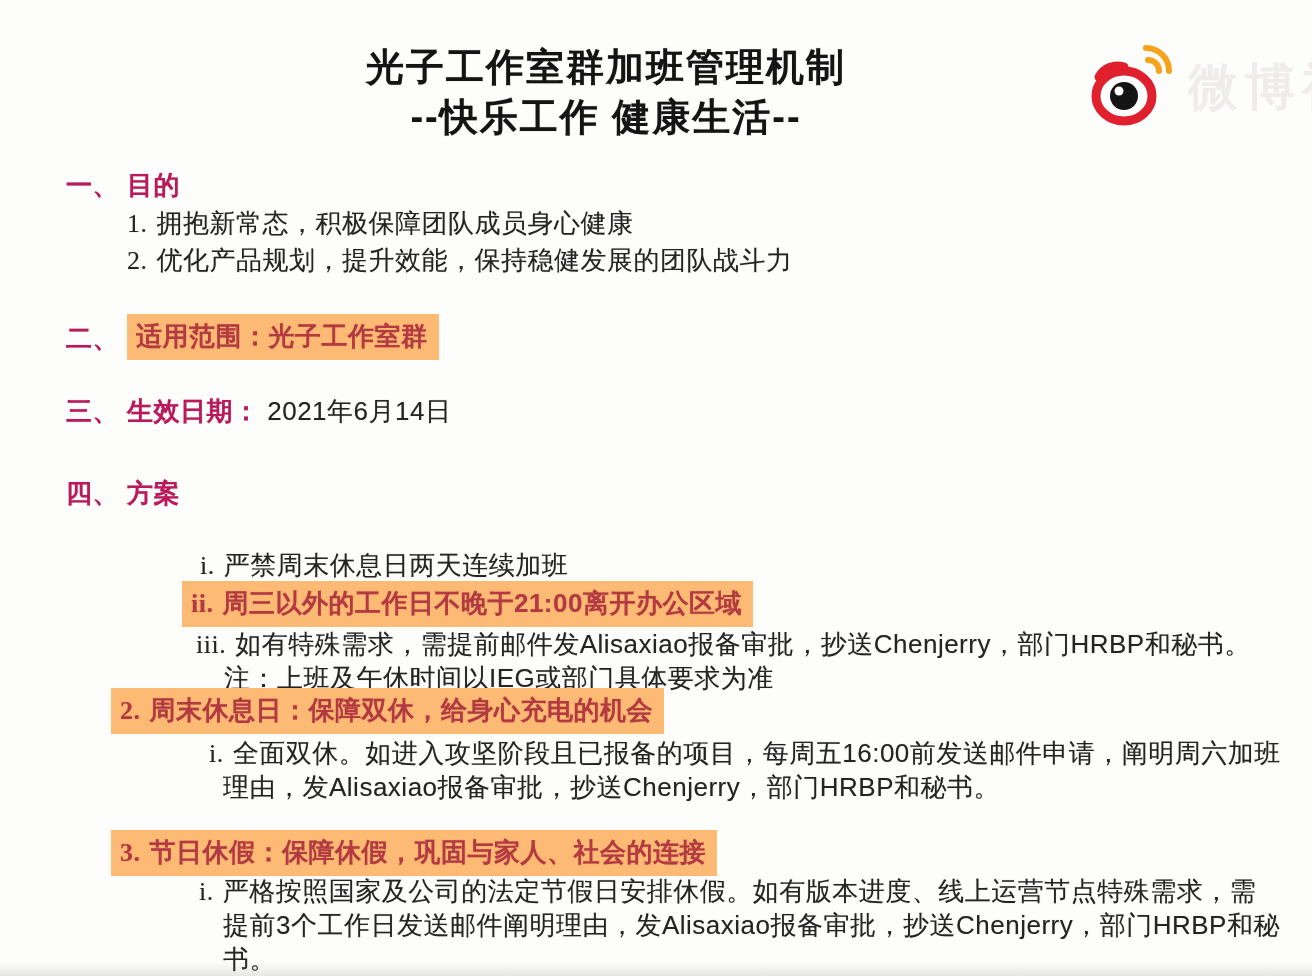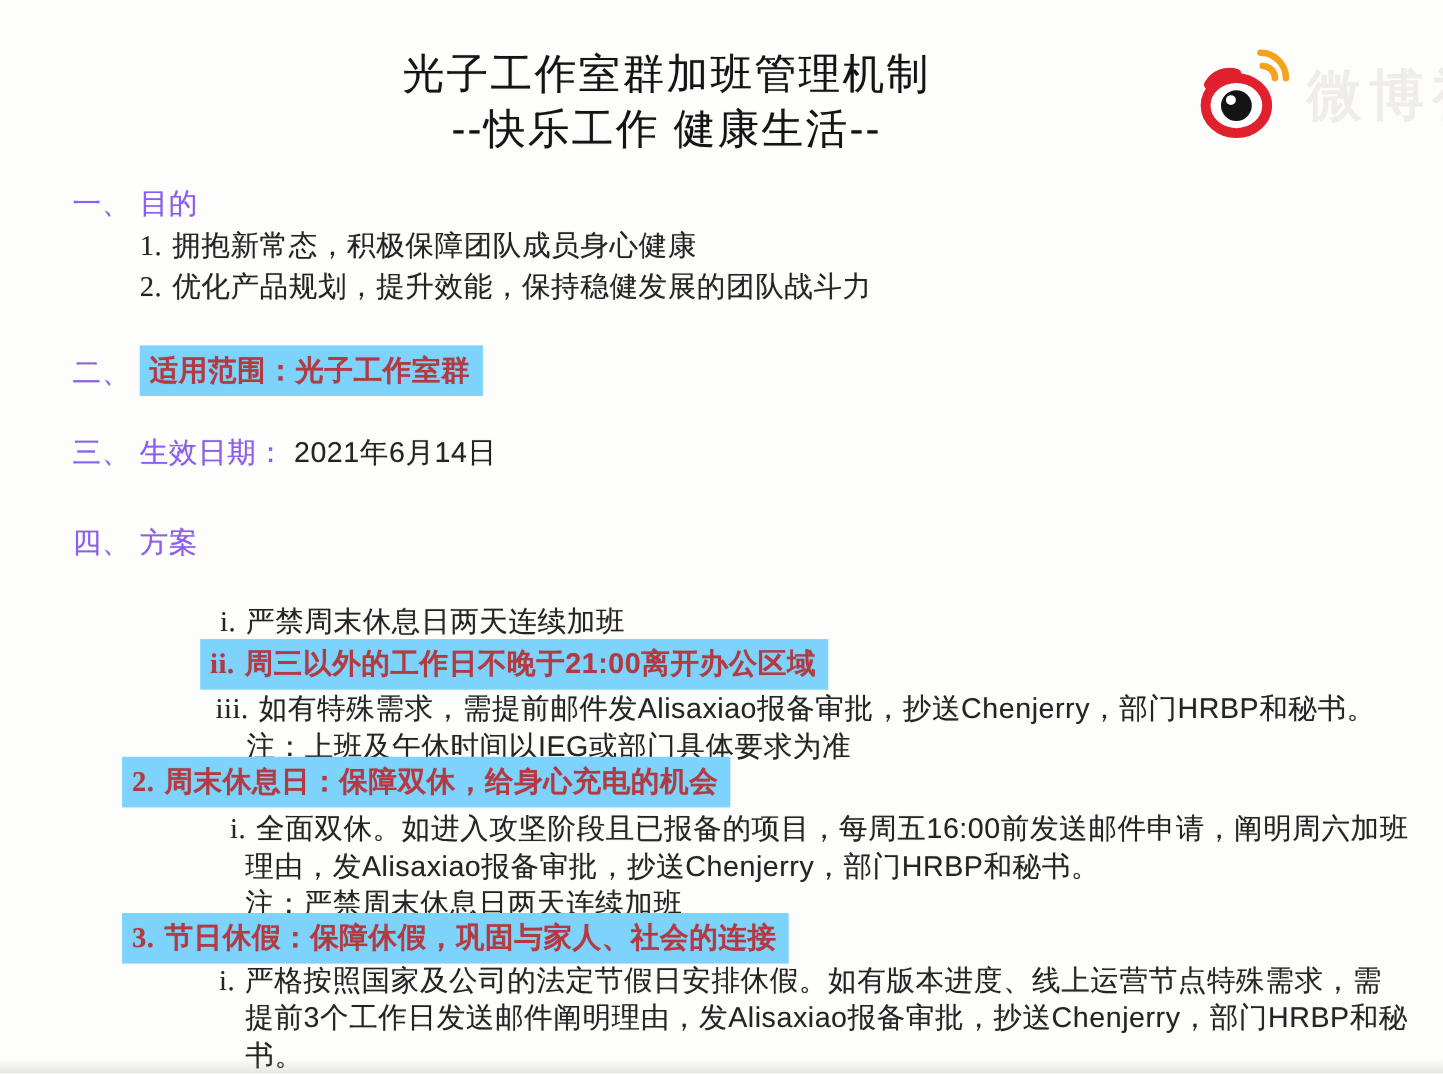--- a/index.html
+++ b/index.html
@@ -11,36 +11,36 @@
     font-family:"Liberation Sans", sans-serif;
   }
   .line{
     position:absolute;
     white-space:nowrap;
     font-size:26px;
     color:#242424;
     letter-spacing:0.5px;
     text-shadow:0 0 1px rgba(0,0,0,0.28);
   }
-  .bold{font-weight:normal;color:#8b5cf6;}
+  .bold{font-weight:bold;color:#be185d;}
   .title{
     position:absolute;left:0;width:1212px;
     text-align:center;
-    font-size:38px;font-weight:normal;color:#141414;
+    font-size:38px;font-weight:bold;color:#141414;
     letter-spacing:2px;
     text-shadow:0 0 1px rgba(0,0,0,0.35);
   }
   .marker{
     font-family:"Liberation Serif", serif;
     margin-right:9px;
   }
   .secnum{margin-right:8px;}
   .hl{
     display:inline-block;
-    background:#7dd3fc;
+    background:#fdba74;
     color:#b23a40;
     font-weight:bold;
     padding:5px 11px 6px 9px;
     text-shadow:0 0 1px rgba(178,58,64,0.4);
   }
   .hl .marker{color:#b23a40;}
   .hl-row{display:flex;align-items:center;}
   .hl-row .secnum{position:relative;top:1px;}
   .watermark{
     position:absolute;
@@ -111,21 +111,20 @@
   </div>
   <div class="line" style="top:661px;left:224px;">注：上班及午休时间以IEG或部门具体要求为准</div>
 
   <div class="line" style="top:688px;left:111px;">
     <span class="hl"><span class="marker">2.</span><span>周末休息日：保障双休，给身心充电的机会</span></span>
   </div>
   <div class="line" style="top:736px;left:199px;margin-left:10px;">
     <span class="marker">i.</span><span>全面双休。如进入攻坚阶段且已报备的项目，每周五16:00前发送邮件申请，阐明周六加班</span>
   </div>
   <div class="line" style="top:770px;left:223px;">理由，发Alisaxiao报备审批，抄送Chenjerry，部门HRBP和秘书。</div>
-  <div class="line" style="top:804px;left:223px;">注：严禁周末休息日两天连续加班</div>
 
   <div class="line" style="top:830px;left:111px;">
     <span class="hl"><span class="marker">3.</span><span>节日休假：保障休假，巩固与家人、社会的连接</span></span>
   </div>
   <div class="line" style="top:874px;left:199px;text-align:right;">
     <span class="marker">i.</span><span>严格按照国家及公司的法定节假日安排休假。如有版本进度、线上运营节点特殊需求，需</span>
   </div>
   <div class="line" style="top:908px;left:223px;">提前3个工作日发送邮件阐明理由，发Alisaxiao报备审批，抄送Chenjerry，部门HRBP和秘</div>
   <div class="line" style="top:942px;left:223px;">书。</div>
 

